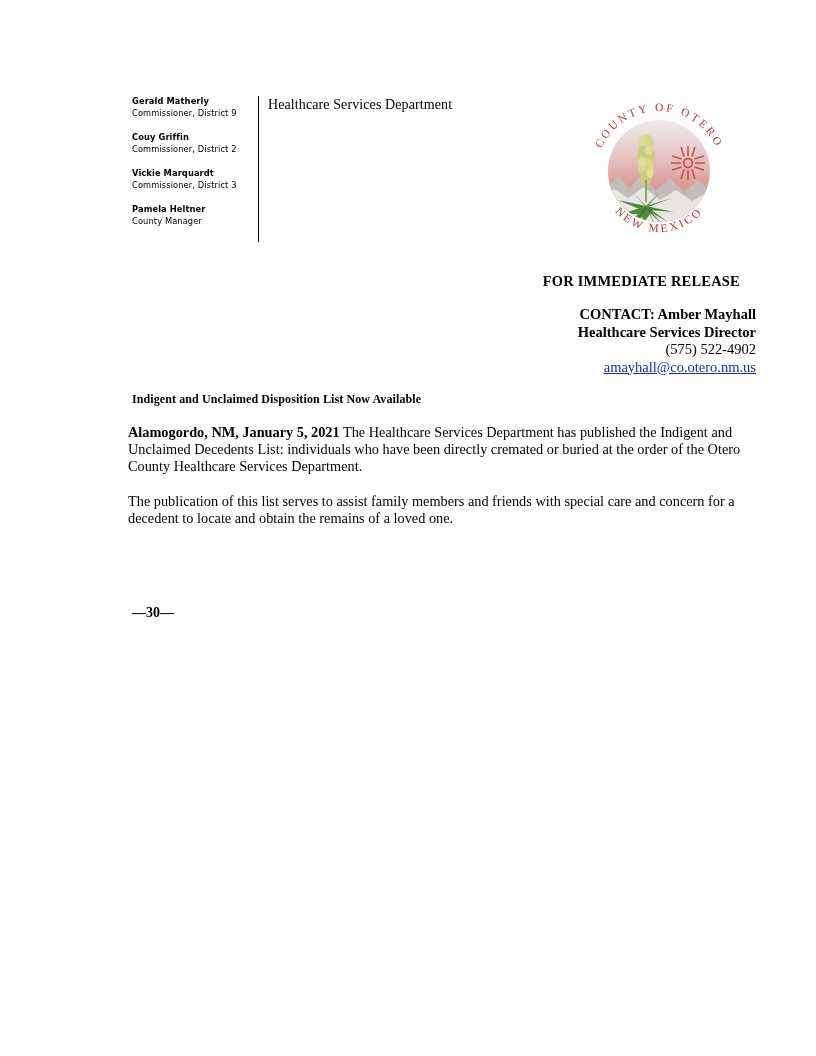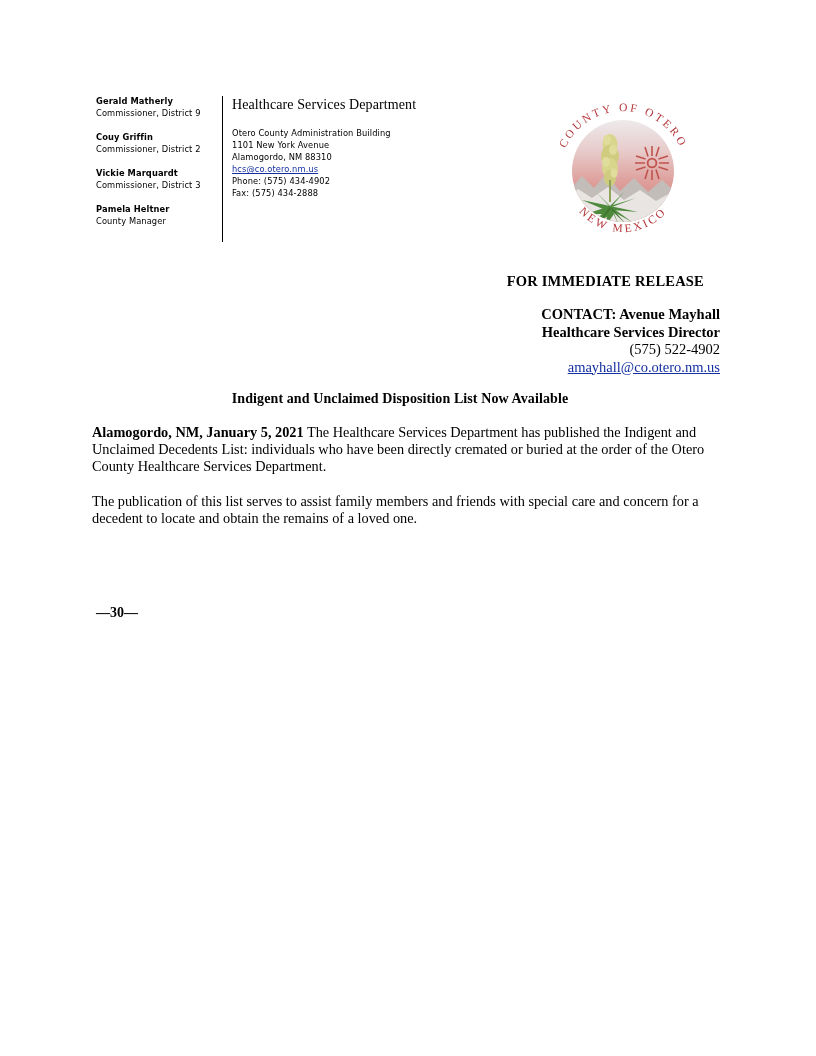--- a/index.html
+++ b/index.html
@@ -12,20 +12,21 @@
     height: 1056px;
     position: relative;
     font-family: "Liberation Serif", serif;
     color: #000000;
     overflow: hidden;
   }
 
   .page {
     position: absolute;
     inset: 0;
+    margin-left: 36px;
   }
 
   
   .letterhead {
     position: absolute;
     left: 96px;
     top: 92px;
     width: 624px;
     height: 160px;
   }
@@ -124,25 +125,24 @@
     line-height: 17.5px;
   }
   .contact-name { font-weight: bold; }
   .contact-role { font-weight: bold; }
   .contact-phone { font-weight: normal; }
   .contact-email { font-weight: normal; }
 
   
   .headline {
     position: absolute;
-    left: 88px;
+    left: 96px;
     top: 390px;
     width: 624px;
-    text-align: center;
-    font-size: 14px;
+    font-size: 12px;
     line-height: 18px;
     font-weight: bold;
     letter-spacing: 0.1px;
   }
 
   
   .body-copy {
     position: absolute;
     left: 92px;
     top: 424px;
@@ -190,28 +190,20 @@
       <div class="official">
         <div class="official-name">Pamela Heltner</div>
         <div class="official-role">County Manager</div>
       </div>
     </div>
 
     <div class="divider-rule"></div>
 
     <div class="org-block">
       <div class="org-title">Healthcare Services Department</div>
-      <div class="org-address">
-        <div class="addr-line">Otero County Administration Building</div>
-        <div class="addr-line">1101 New York Avenue</div>
-        <div class="addr-line">Alamogordo, NM 88310</div>
-        <div class="addr-line"><a class="link" href="#">hcs@co.otero.nm.us</a></div>
-        <div class="addr-line">Phone: (575) 434-4902</div>
-        <div class="addr-line">Fax: (575) 434-2888</div>
-      </div>
     </div>
   </div>
 
   <div class="seal">
     <svg width="150" height="160" viewBox="0 0 150 160" xmlns="http://www.w3.org/2000/svg">
       <defs>
         <linearGradient id="skyGrad" x1="0" y1="0" x2="0" y2="1">
           <stop offset="0%" stop-color="#eeeaec"></stop>
           <stop offset="32%" stop-color="#e7c9c8"></stop>
           <stop offset="62%" stop-color="#dd9d99"></stop>
@@ -285,21 +277,21 @@
       </text>
       <text font-family="'Liberation Serif', serif" font-size="11.5" fill="#b5373b" letter-spacing="2.6">
         <textPath href="#arcBottom" startOffset="50%" text-anchor="middle" id="sealBottomText">NEW MEXICO</textPath>
       </text>
     </svg>
   </div>
 
   <div class="release-line">FOR IMMEDIATE RELEASE</div>
 
   <div class="contact-block">
-    <div class="contact-name">CONTACT: Avenue Mayhall</div>
+    <div class="contact-name">CONTACT: Amber Mayhall</div>
     <div class="contact-role">Healthcare Services Director</div>
     <div class="contact-phone">(575) 522-4902</div>
     <div class="contact-email"><a class="link" href="#">amayhall@co.otero.nm.us</a></div>
   </div>
 
   <div class="headline">Indigent and Unclaimed Disposition List Now Available</div>
 
   <div class="body-copy">
     <p><span class="dateline">Alamogordo, NM,  January 5, 2021</span><span>  The Healthcare Services Department has published the Indigent and Unclaimed Decedents List: individuals who have been directly cremated or buried at the order of the Otero County Healthcare Services Department.</span></p>
     <p>The publication of this list serves to assist family members and friends with special care and concern for a decedent to locate and obtain the remains of a loved one.</p>

